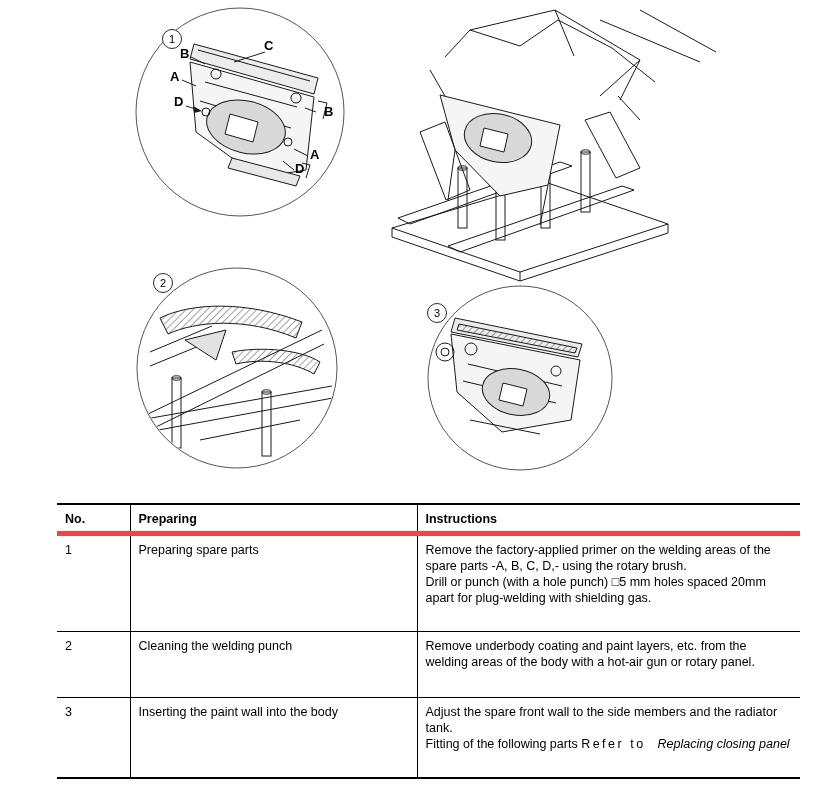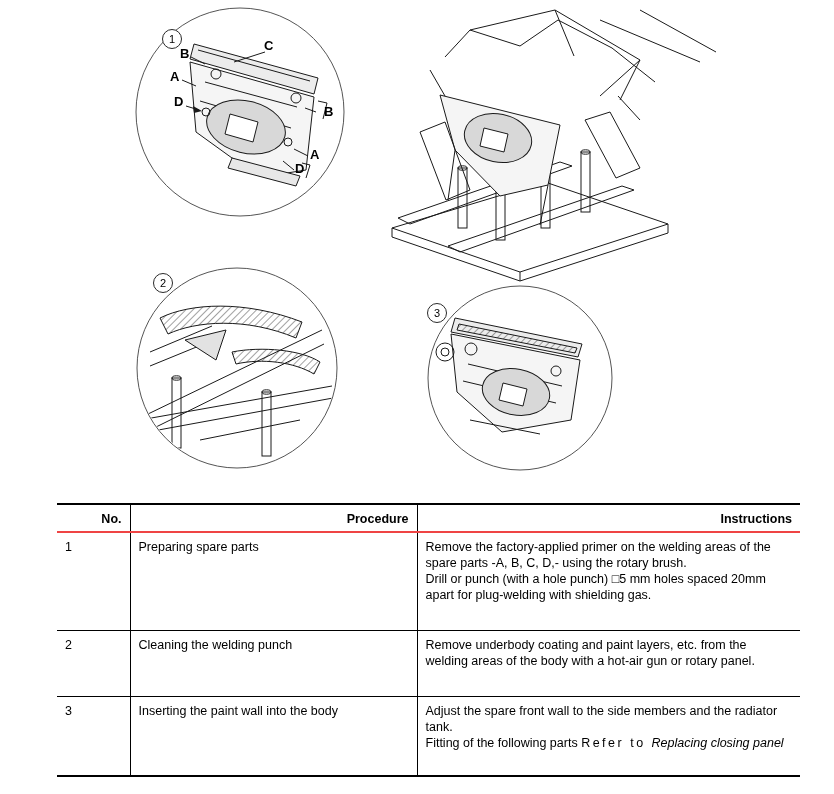--- a/index.html
+++ b/index.html
@@ -31,37 +31,37 @@
   
   .proc-table {
     position:absolute; left:57px; top:503px; width:743px;
     border-collapse:collapse; table-layout:fixed;
     font-size:12.5px; line-height:1.28;
   }
   .col-no  { width:73px; }
   .col-proc{ width:287px; }
   .col-ins { width:383px; }
   .proc-table th {
-    text-align:right; font-weight:bold; vertical-align:top;
+    text-align:left; font-weight:bold; vertical-align:top;
     padding:6px 8px 4px 8px;
-    border-top:2px solid #000; border-bottom:2px solid #ef4444;
+    border-top:2px solid #000; border-bottom:5px solid #ef4444;
   }
   .proc-table td {
     vertical-align:top; padding:6px 8px 10px 8px;
     border-bottom:1px solid #000;
   }
   .proc-table th + th, .proc-table td + td { border-left:1px solid #000; }
   .proc-table tbody tr:last-child td { border-bottom:2px solid #000; }
   thead tr { height:28px; }
   tr.r1 { height:98px; }
   tr.r2 { height:66px; }
   tr.r3 { height:80px; }
   .bold-seg { font-weight:normal; }
   .refer { letter-spacing:2.5px; }
-  .ital  { font-style:italic; }
+  .ital  { font-style:italic;margin-left:6px; }
 </style>
 </head>
 <body>
 
 <div class="page">
 
   <div class="figures">
 
     <svg class="art" width="834" height="500" viewBox="0 0 834 500">
       <defs>
@@ -199,21 +199,21 @@
 
   <table class="proc-table">
     <colgroup>
         <col class="col-no">
         <col class="col-proc">
         <col class="col-ins">
       </colgroup>
     <thead>
       <tr>
         <th>No.</th>
-        <th>Procedure</th>
+        <th>Preparing</th>
         <th>Instructions</th>
       </tr>
     </thead>
     <tbody>
       <tr class="r1">
         <td>1</td>
         <td>Preparing spare parts</td>
         <td>
           <span>Remove the factory-applied primer on the welding areas of the spare parts </span><span class="bold-seg">-A, B, C, D,-</span><span> using the rotary brush.</span><br>
           <span>Drill or punch (with a hole punch) □5 mm holes spaced 20mm apart for plug-welding with shielding gas.</span>

